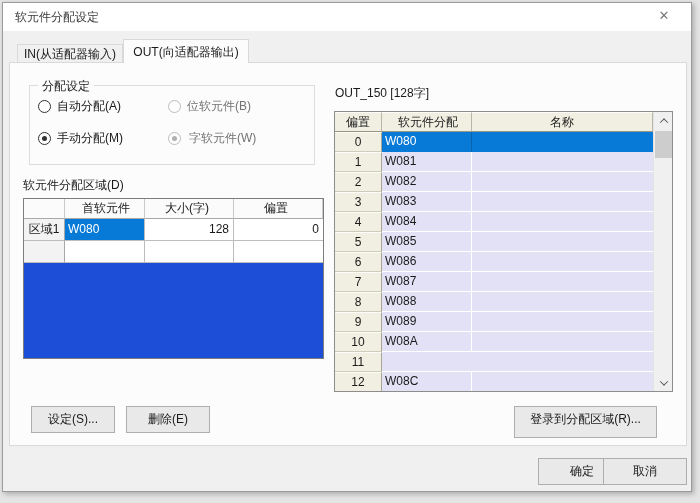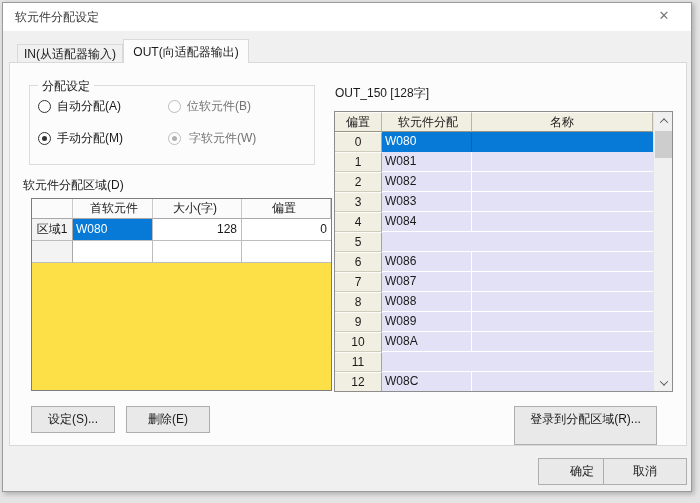--- a/index.html
+++ b/index.html
@@ -31,39 +31,39 @@
     color:#1a1a1a; cursor:default; }
   .radio-item.disabled { color:#737373; }
   .rdot { width:13px; height:13px; border-radius:50%; border:1px solid #333; background:#fff;
     position:relative; flex:0 0 13px; }
   .radio-item.disabled .rdot { border-color:#bcbcbc; background:#fefefe; }
   .rdot.checked::after { content:""; position:absolute; left:3px; top:3px; width:5px; height:5px;
     border-radius:50%; background:#333; }
   .radio-item.disabled .rdot.checked::after { background:#b0b0b0; }
   
   .area-label { position:absolute; left:20px; top:174px; font-size:12px; color:#1a1a1a; z-index:2; }
-  .area-table { position:absolute; left:28px; top:195px; width:301px; height:193px;
-    border:1px solid #7d7d7d; background:#fde047; z-index:2; overflow:hidden; }
+  .area-table { position:absolute; left:20px; top:195px; width:301px; height:161px;
+    border:1px solid #7d7d7d; background:#1d4ed8; z-index:2; overflow:hidden; }
   .arow { display:flex; }
   .acell { border-right:1px solid #bdbdbd; border-bottom:1px solid #bdbdbd; background:#fff;
     font-size:12px; color:#1a1a1a; height:20px; line-height:19px; overflow:hidden; }
   .arow.header .acell { background:#fbfbfb; text-align:center; border-right:1px solid #c9c9c9;
     border-bottom:1px solid #a8a8a8; }
   .arow.datarow .acell { height:22px; line-height:21px; }
   .acell.c0 { width:41px; background:#f3f3f3; text-align:center; border-right:1px solid #a8a8a8; }
   .acell.c1 { width:80px; padding-left:3px; }
   .acell.c2 { width:89px; padding-right:4px; text-align:right; }
   .acell.c3 { width:89px; padding-right:4px; text-align:right; border-right:none; }
   .acell.sel { background:#0779d6; color:#fff; }
   
   .btn { position:absolute; background:#e9e9e9; border:1px solid #aeaeae; font-size:12px;
     color:#1a1a1a; text-align:center; z-index:4; cursor:default; }
   .btn.small { width:84px; height:27px; line-height:25px; top:403px; }
   #btn-set { left:28px; } #btn-del { left:123px; }
-  #btn-reg { left:511px; top:403px; width:143px; height:39px; line-height:25px; }
+  #btn-reg { left:511px; top:403px; width:143px; height:32px; line-height:25px; }
   #btn-ok { left:503px; top:455px; width:88px; height:27px; line-height:25px;margin-left:32px; }
   #btn-cancel { left:600px; top:455px; width:84px; height:27px; line-height:25px; }
   
   .out-title { position:absolute; left:332px; top:82px; font-size:12px; color:#1a1a1a; z-index:2; }
   .out-table { position:absolute; left:331px; top:108px; width:339px; height:281px;
     border:1px solid #8d8d8d; background:#fff; z-index:2; display:flex; overflow:hidden; }
   .out-grid { width:318px; }
   .orow { display:flex; height:20px; }
   .orow.header .ocell, .orow.header .ohead { background:#f1efe2; border-right:1px solid #b9b6a6;
     border-bottom:1px solid #989585; text-align:center; font-size:12px; line-height:19px;
@@ -191,20 +191,21 @@
   </div>
 
   <div class="orow">
     <div class="ohead">4</div>
     <div class="ocell dev">W084</div>
     <div class="ocell name"></div>
   </div>
 
   <div class="orow">
     <div class="ohead">5</div>
+    <div class="ocell dev">W085</div>
     <div class="ocell name"></div>
   </div>
 
   <div class="orow">
     <div class="ohead">6</div>
     <div class="ocell dev">W086</div>
     <div class="ocell name"></div>
   </div>
 
   <div class="orow">

